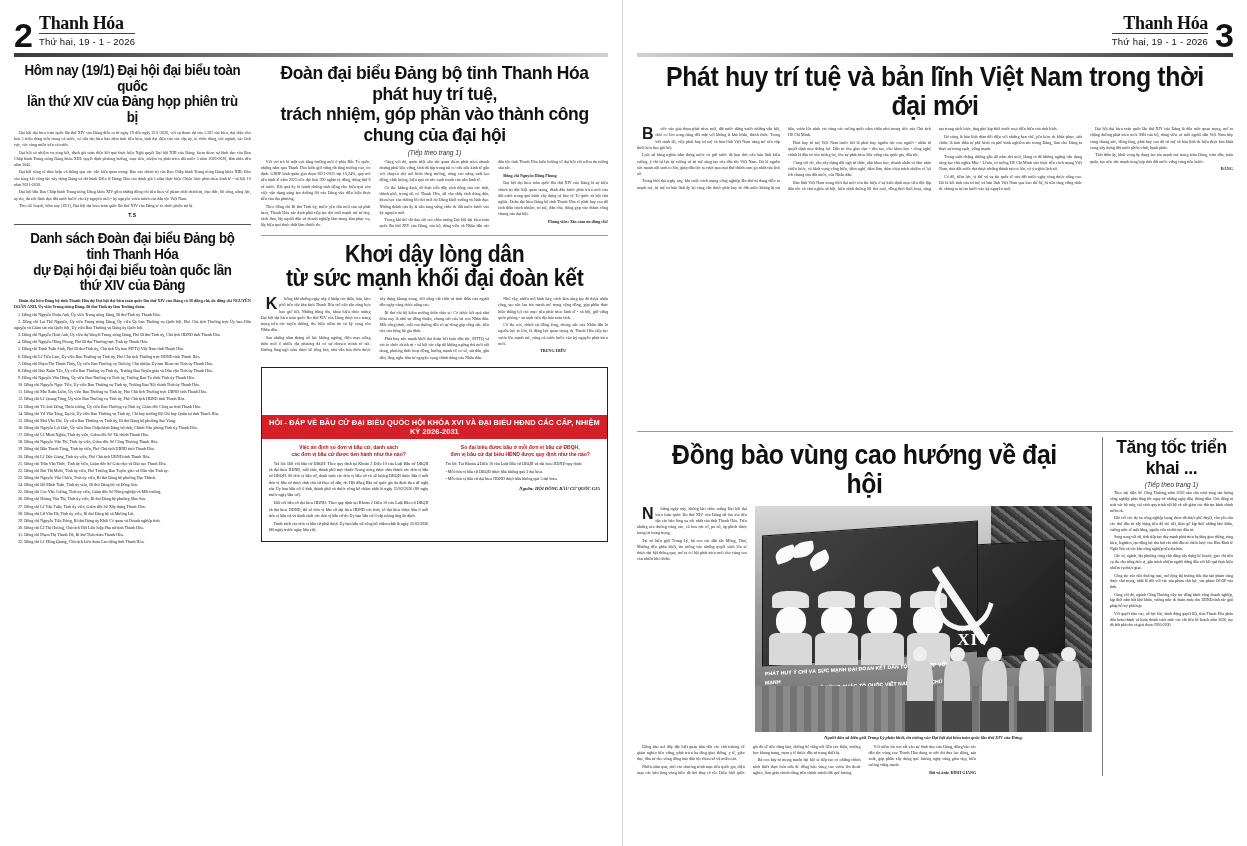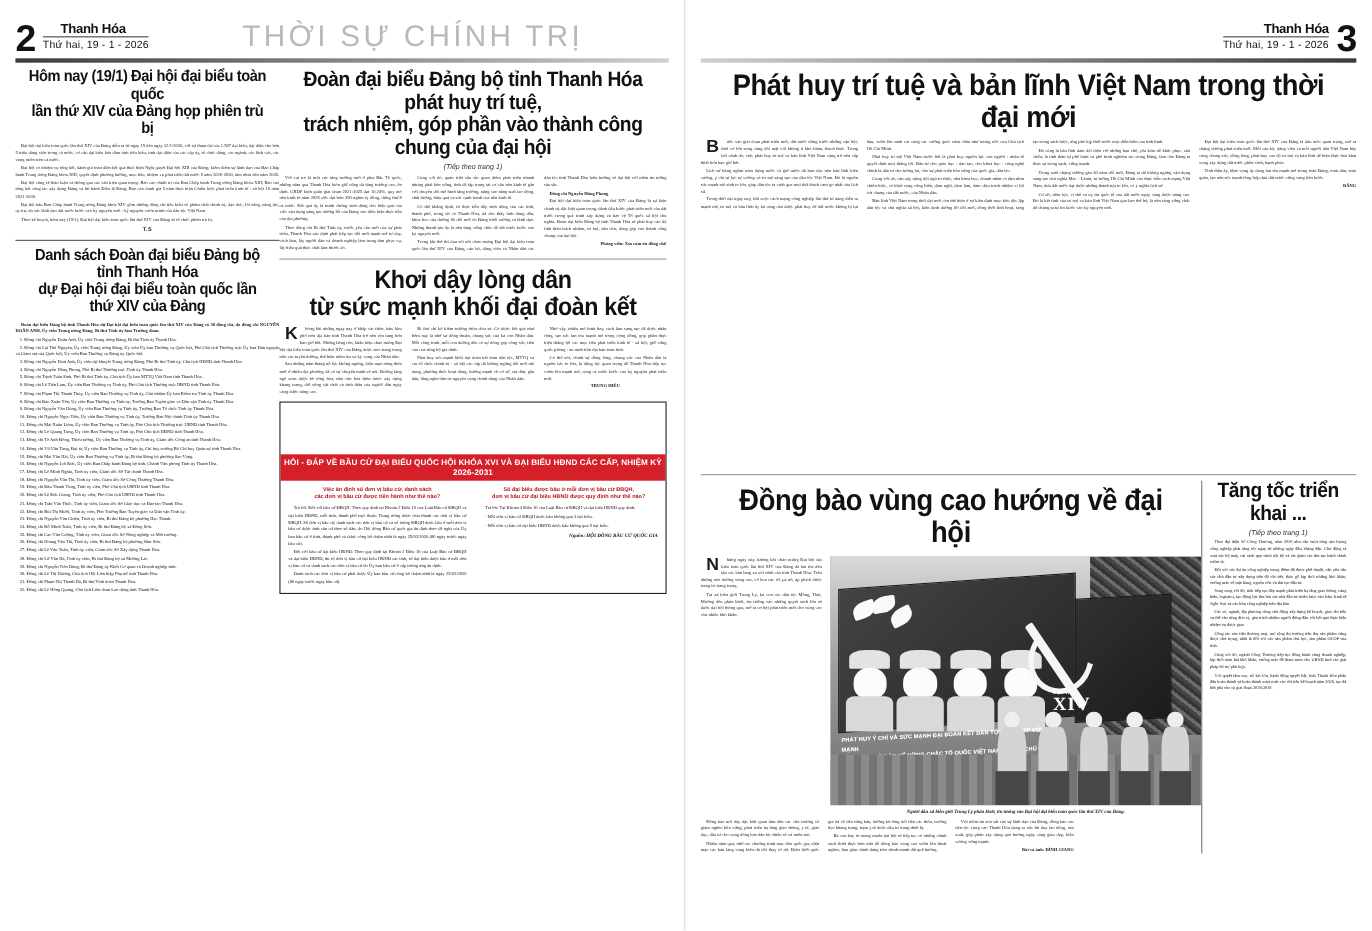--- a/index.html
+++ b/index.html
@@ -19,22 +19,22 @@
   
   .masthead { display:flex; align-items:flex-end; height:40px; }
   .masthead.right { justify-content:flex-end; }
   .folio-num {
     font-family:"Liberation Sans", sans-serif;
     font-size:34px; font-weight:700; line-height:.85;
     letter-spacing:-1px;
   }
   .folio-block { padding:0 7px 1px 7px; }
   .folio-title {
-    font-family:Liberation Sans, sans-serif;
-    font-size:12px; font-weight:700; letter-spacing:-.3px; line-height:1;margin-left:16px;
+    font-family:Liberation Serif, serif;
+    font-size:18px; font-weight:700; letter-spacing:-.3px; line-height:1;
   }
   .folio-date {
     font-family:"Liberation Sans", sans-serif;
     font-size:9.5px; letter-spacing:.2px; line-height:1.5;
     border-top:1px solid #444; padding-top:1px; margin-top:1px;
   }
   .section-name {
     flex:1;
     font-family:"Liberation Sans", sans-serif;
     font-size:27px; letter-spacing:3px; color:#b9b9b9;
@@ -68,21 +68,21 @@
   }
   .cols3 { column-count:3; column-gap:9px; }
   .cols4 { column-count:4; column-gap:8px; }
 
   hr.sep { border:0; border-top:1px solid #555; margin:6px 0; }
   hr.sep-thin { border:0; border-top:1px solid #999; margin:5px 0; }
 
   
   .lead-col   { width:240px; }
   .mid-col    { width:352px; }
-  .row { display:flex; }
+  .row { display:flex; gap:10px; }
 
   .list-item { font-size:4.1px; line-height:1.5; text-align:justify; margin:0 0 1px; text-indent:4px; }
 
   
   .qa-box { border:1px solid #222; margin-top:6px; }
   .qa-banner {
     background:#d5202a; color:#fff;
     font-family:"Liberation Sans", sans-serif;
     font-weight:700; font-size:7.4px; text-align:center;
     padding:3px 2px; letter-spacing:.1px;margin-top:47px;
@@ -175,21 +175,20 @@
 <div class="spread">
 
   <div class="page page-left">
 
     <div class="masthead">
       <div class="folio-num">2</div>
       <div class="folio-block">
         <div class="folio-title">Thanh Hóa</div>
         <div class="folio-date">Thứ hai, 19 - 1 - 2026</div>
       </div>
-      <div class="section-name">THỜI SỰ CHÍNH TRỊ</div>
     </div>
     <div class="rule-thick"></div>
 
     <div class="row">
 
       <div class="lead-col">
 
         <div class="hl hl-sm">Hôm nay (19/1) Đại hội đại biểu toàn quốc</div>
         <div class="hl hl-sm" style="margin-bottom:4px;">lần thứ XIV của Đảng họp phiên trù bị</div>
         <div class="body-txt">

